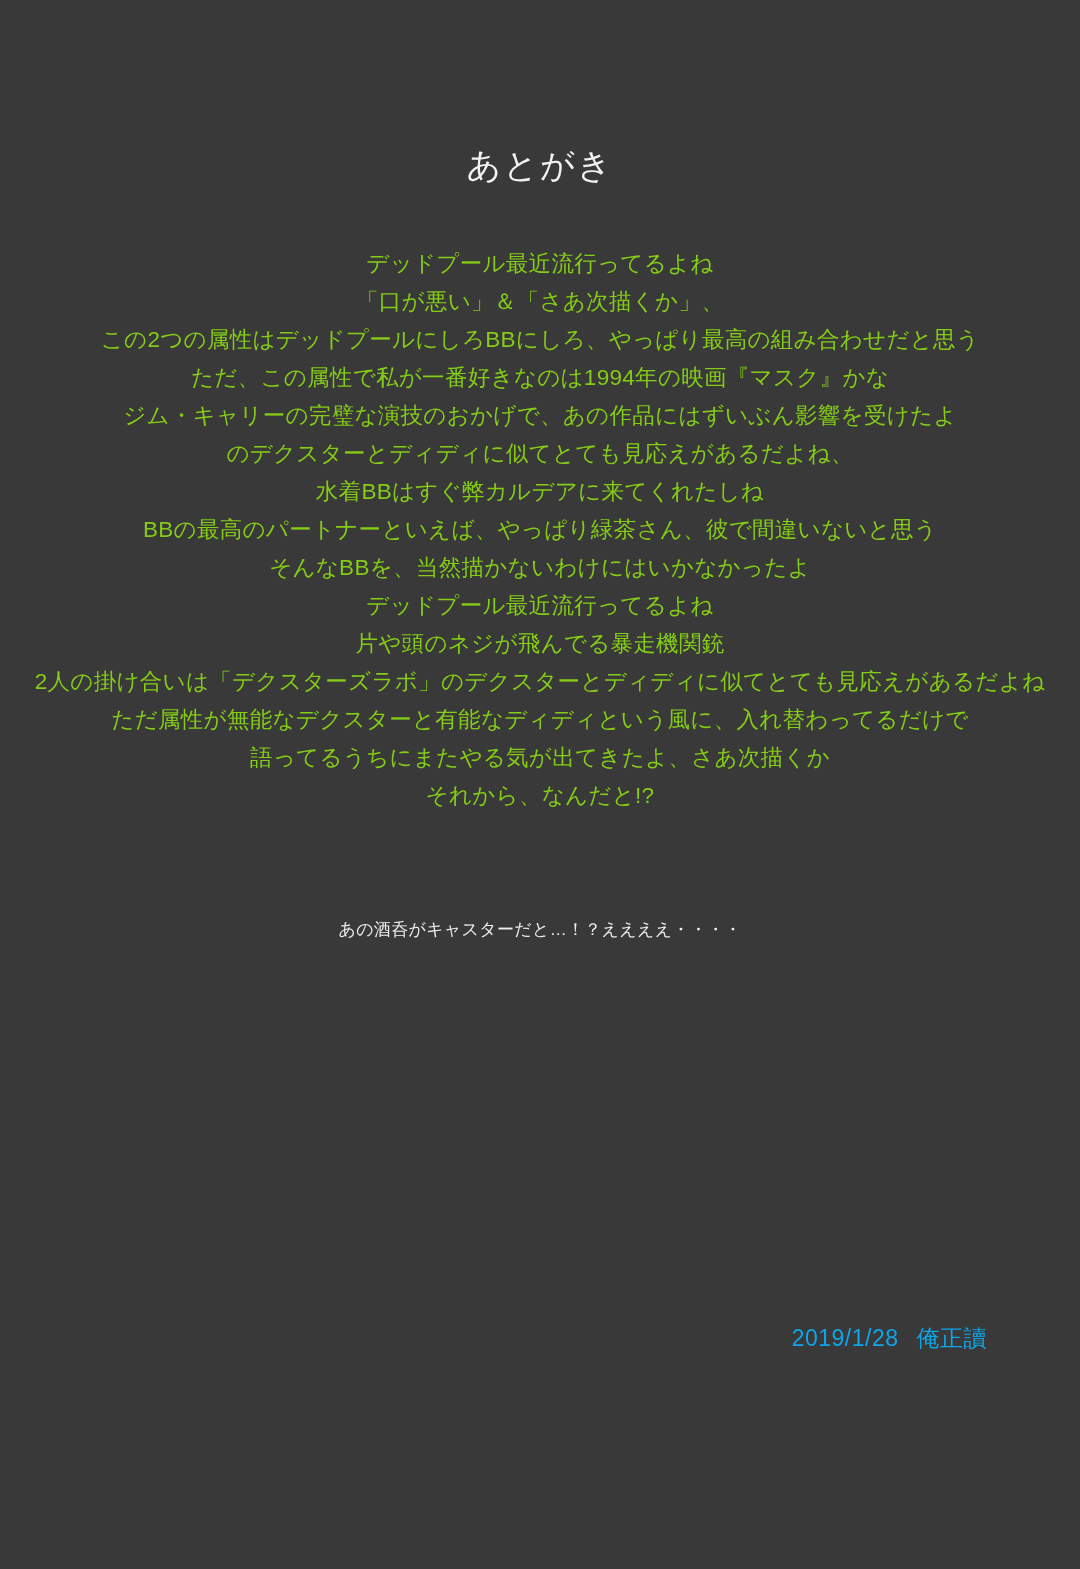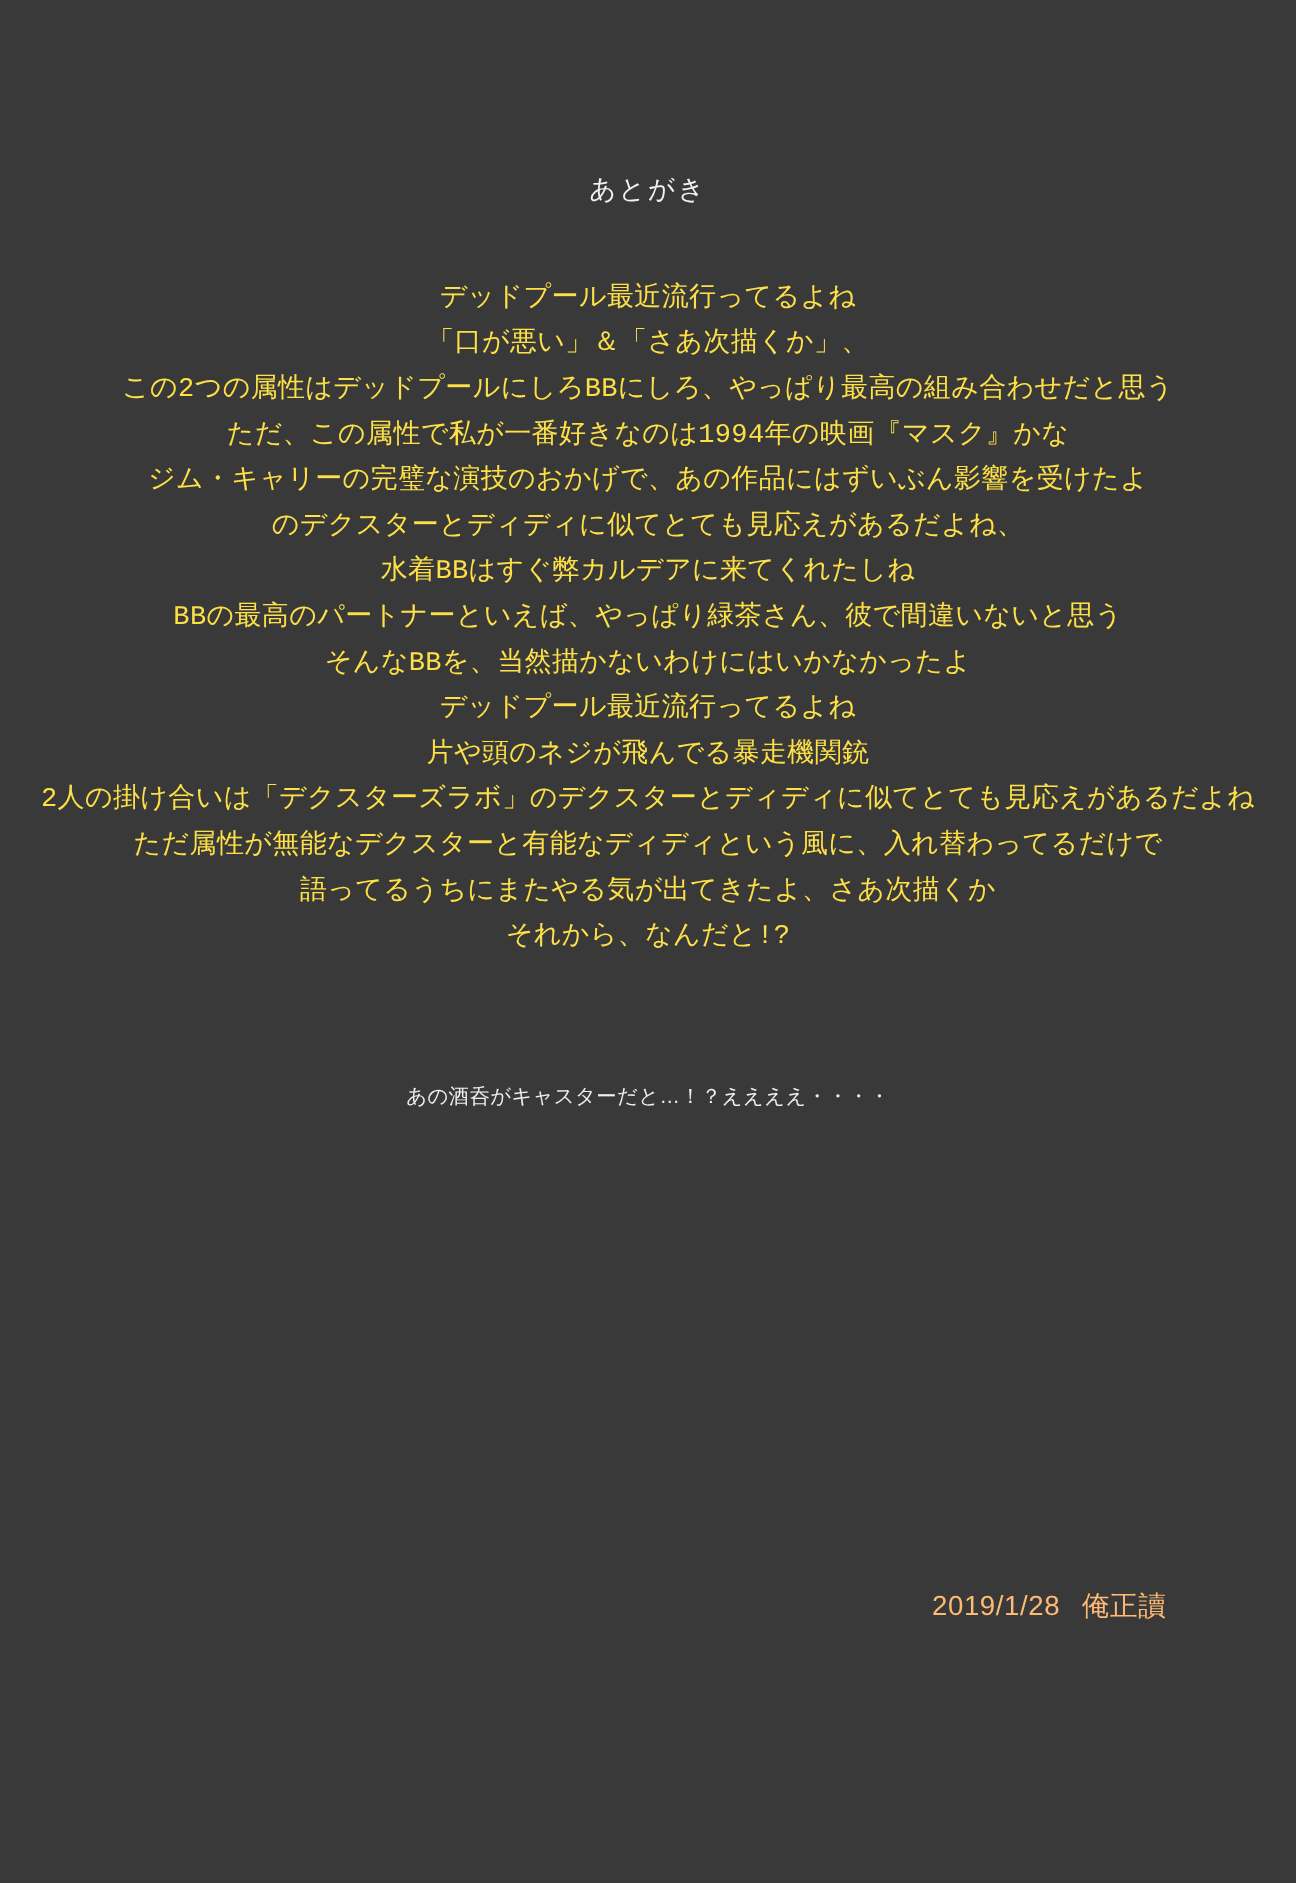--- a/index.html
+++ b/index.html
@@ -17,61 +17,60 @@
   }
   .page {
     width: 1080px;
     height: 1569px;
     background: #393939;
     position: relative;
     box-sizing: border-box;
   }
   .afterword-title {
     text-align: center;
-    font-size: 22px;
+    font-size: 34px;
     letter-spacing: 2px;
     color: #f2f2f2;
     margin: 0;
     padding-top: 143px;
     font-weight: 400;
   }
   .body-block {
     margin-top: 56px;
     text-align: center;
   }
   .body-line {
     font-size: 22.5px;
     line-height: 38px;
-    color: #fde047;
+    color: #84cc16;
     letter-spacing: 0.3px;
     white-space: nowrap;
     font-weight: 400;
-    font-family: Liberation Mono, monospace;
   }
   .gap-block {
     margin-top: 96px;
     text-align: center;
   }
   .gap-line {
     font-size: 17px;
     line-height: 38px;
     color: #efefef;
     letter-spacing: 0.3px;
     white-space: nowrap;
   }
   .gap-block-2 {
     margin-top: 92px;
     text-align: center;
   }
   .signature {
     position: absolute;
-    right: 108px;
+    right: 93px;
     bottom: 215px;
     font-size: 23px;
-    color: #fdba74;
+    color: #0ea5e9;
     letter-spacing: 0.5px;
     white-space: nowrap;
   }
   .sig-date {
     margin-right: 18px;
   }
 </style>
 </head>
 <body>
 

